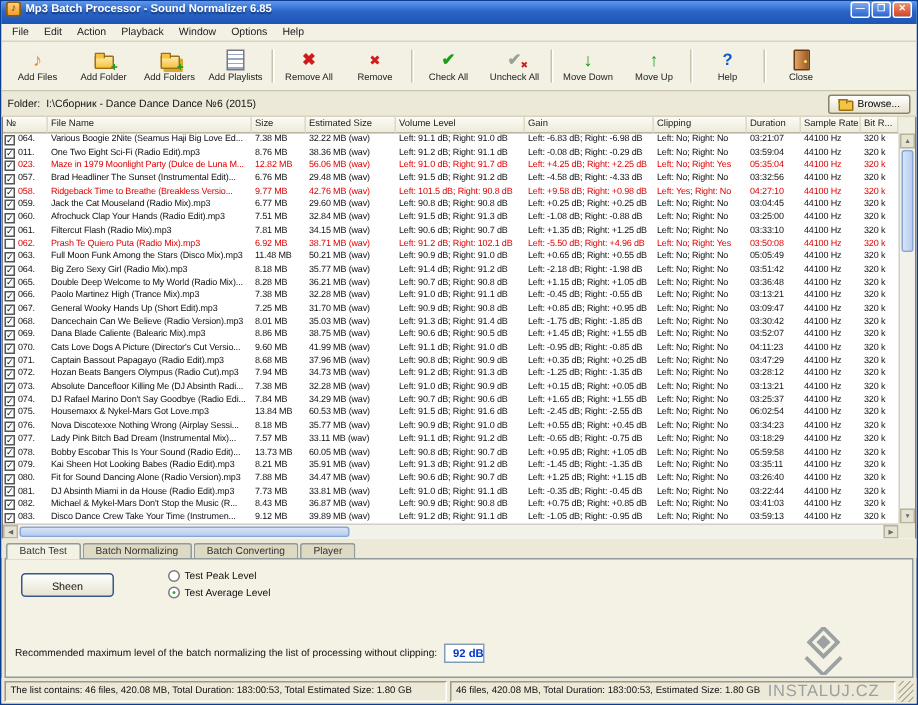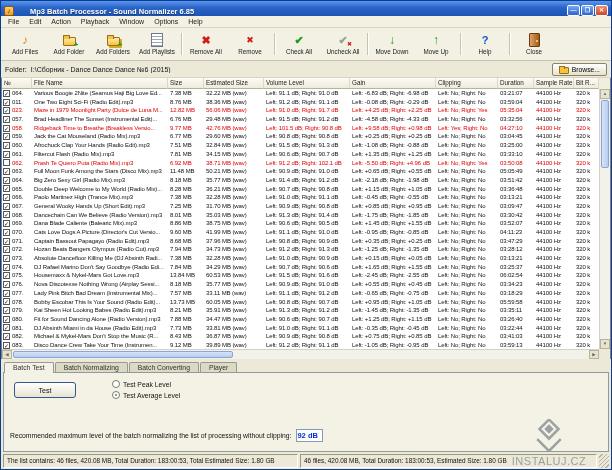--- a/index.html
+++ b/index.html
@@ -1,20 +1,20 @@
 <!DOCTYPE html>
 <html><head>
 <meta charset="utf-8">
 <style>
   *{box-sizing:border-box;margin:0;padding:0;font-family:"Liberation Sans",sans-serif}
   html,body{width:612px;height:470px;overflow:hidden;background:#d4d0c8}
   .window{position:absolute;inset:0;display:flex;flex-direction:column;border:1px solid #0a3d91;background:#ece9d8}
 
   
-  .titlebar{flex:0 0 15px;display:flex;align-items:flex-end;gap:16px;padding:0 3px;
+  .titlebar{flex:0 0 15px;display:flex;align-items:flex-start;gap:3px;padding:0 3px;
     background:linear-gradient(180deg,#5a96ee 0%,#2a64c8 45%,#1c55b4 100%)}
   .app-icon{width:10px;height:10px;flex:0 0 10px;background:linear-gradient(#ffd27a,#f09c2a);
     border:1px solid #8a5a10;color:#7a3c00;font-size:7px;line-height:8px;text-align:center;border-radius:2px}
   .title{flex:1;color:#fff;font-size:7.5px;font-weight:bold;text-shadow:0 1px 1px rgba(0,0,0,.45);
     white-space:nowrap;overflow:hidden}
   .win-controls{display:flex;gap:1px}
   .win-btn{width:13px;height:11px;border:1px solid #fff;border-radius:2px;cursor:default;
     background:linear-gradient(#7aa8f0,#2b66ce);color:#fff;font-size:6px;line-height:9px;text-align:center;font-weight:bold}
   .win-btn.close{background:linear-gradient(#f0926e,#cf4427)}
 
@@ -83,21 +83,21 @@
   .tab.active{background:#f4f2e4;margin-bottom:-1px;padding-bottom:2px;z-index:3}
   .tab-panel{flex:0 0 80px;border:1px solid #919b9c;margin:0 2px;background:#f4f2e4;position:relative;z-index:2}
   .test-btn{position:absolute;left:10px;top:9px;width:62px;height:16px;font-size:7.2px;
     background:linear-gradient(#fefefe,#e8e4d0);border:1px solid #35568f;border-radius:3px;color:#111}
   .radio-group{position:absolute;left:108px;top:7px;display:flex;flex-direction:column;gap:3px}
   .radio-row{display:flex;align-items:center;gap:3px;font-size:6.8px;color:#111}
   .radio{width:8px;height:8px;border:1px solid #7a7a7a;border-radius:50%;background:#fff;position:relative;flex:0 0 8px}
   .radio.sel::after{content:"";position:absolute;inset:2px;background:#3da53d;border-radius:50%}
   .recommend{position:absolute;left:6px;bottom:9px;display:flex;align-items:center;gap:5px;font-size:6.8px;color:#111}
   .value-box{width:27px;height:13px;background:#fff;border:1px solid #7f9db9;color:#0033cc;font-weight:bold;
-    font-size:7.5px;line-height:11px;text-align:left}
+    font-size:7.5px;line-height:11px;text-align:right}
 
   
   .statusbar{flex:0 0 16px;display:flex;align-items:stretch;gap:2px;background:#ece9d8;padding:2px 2px 1px}
   .status-cell{font-size:6.4px;line-height:10px;padding:1px 3px;border:1px solid;border-color:#9d9a84 #fff #fff #9d9a84;
     white-space:nowrap;overflow:hidden;color:#111}
   .status-cell.left{flex:0 0 295px}
   .status-cell.right{flex:1}
   .grip{width:10px;background:repeating-linear-gradient(135deg,transparent 0 2px,#b5b19a 2px 3px)}
 
   
@@ -679,21 +679,21 @@
   </div>
 
   <div class="tabs">
       <span class="tab active">Batch Test</span>
       <span class="tab">Batch Normalizing</span>
       <span class="tab">Batch Converting</span>
       <span class="tab">Player</span>
     </div>
 
   <div class="tab-panel">
-    <button class="test-btn">Test</button>
+    <button class="test-btn">Sheen</button>
     <div class="radio-group">
         <span class="radio-row">
           <span class="radio"></span>
           <span>Test Peak Level</span>
         </span>
         <span class="radio-row">
           <span class="radio sel"></span>
           <span>Test Average Level</span>
         </span>
       </div>

